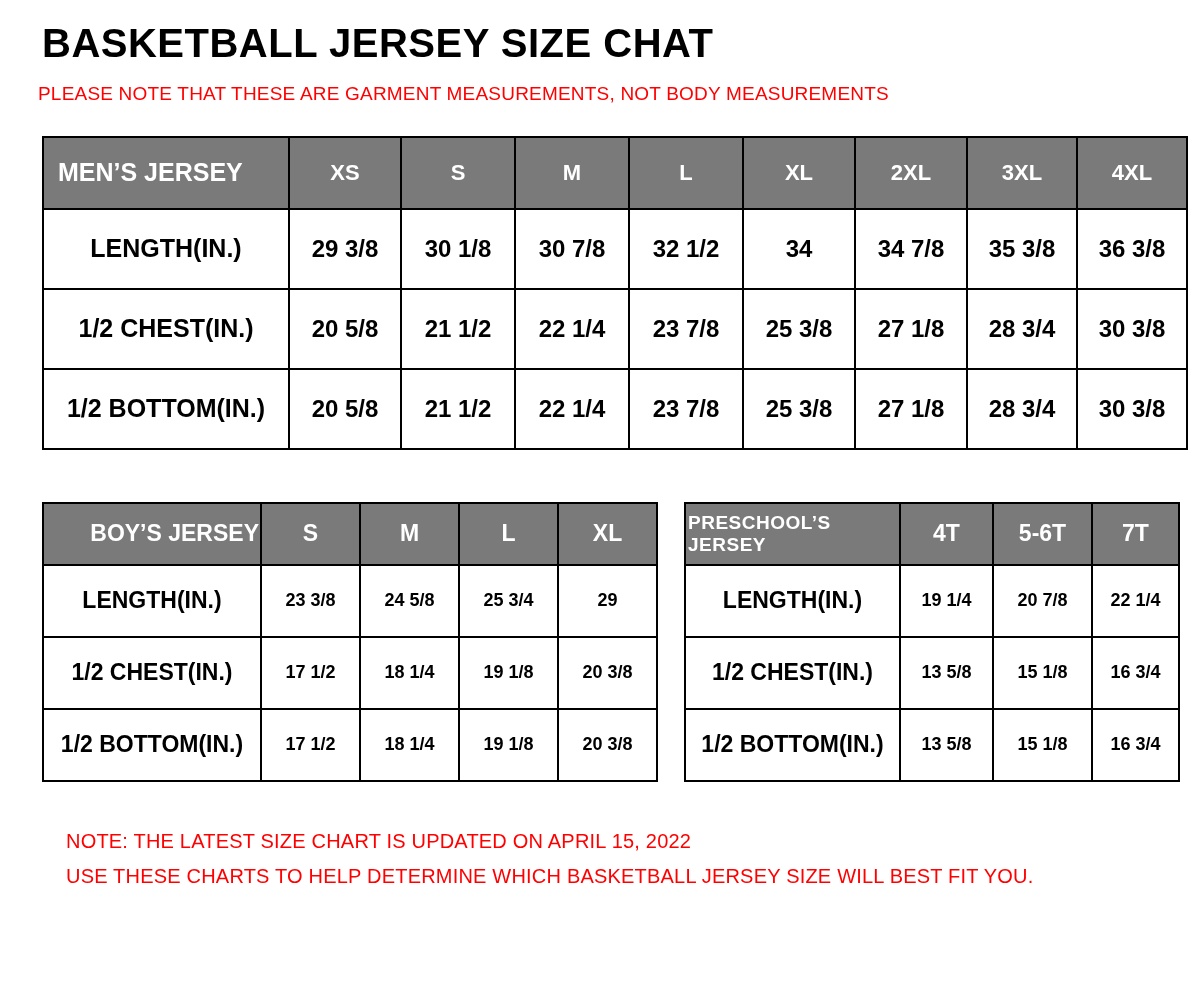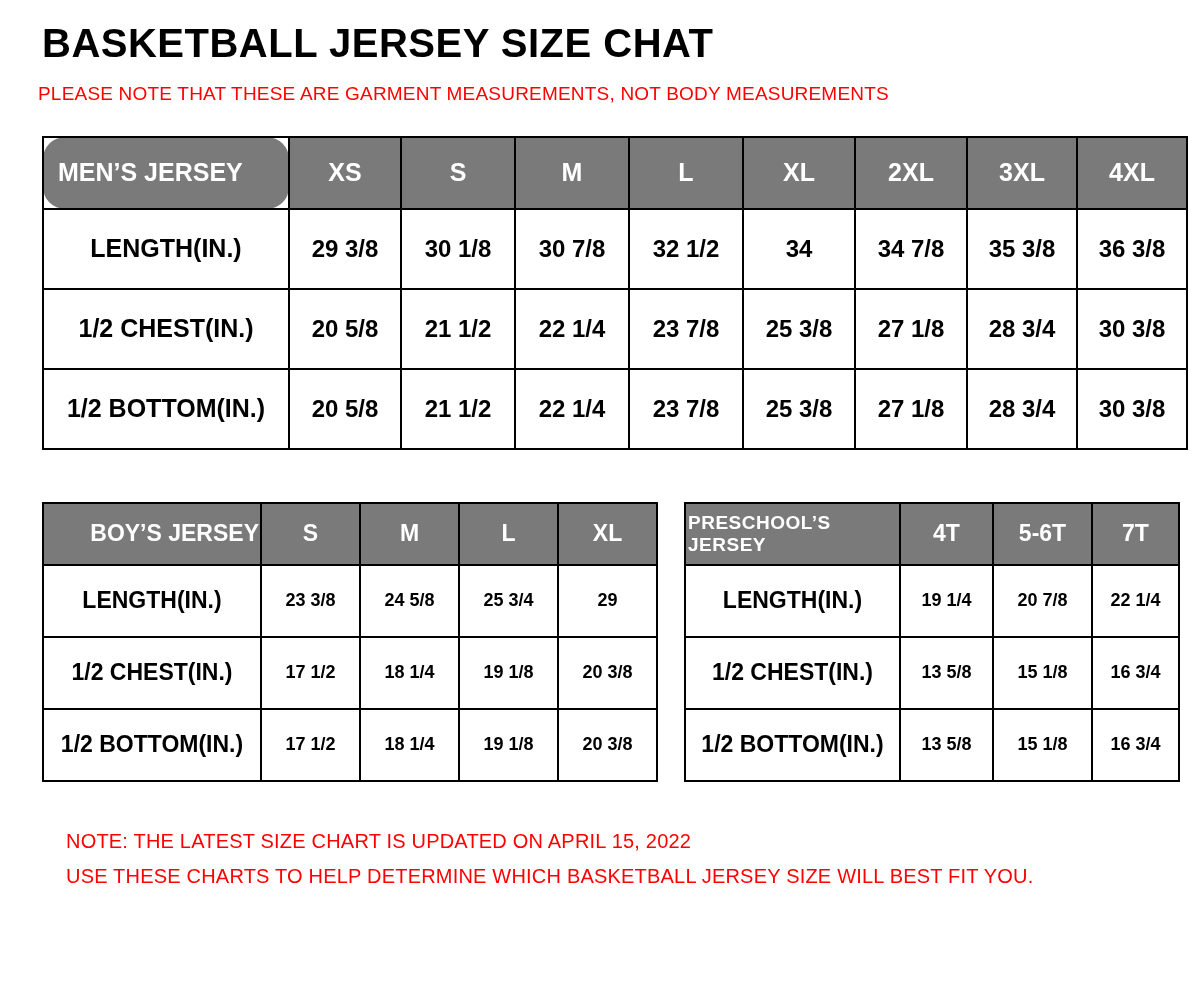--- a/index.html
+++ b/index.html
@@ -59,27 +59,26 @@
 
   
   .men-wrap {
     margin: 28px 0 0 12px;
   }
   .men-table {
     width: 1134px;
   }
   .men-table thead th {
     height: 68px;
-    font-size: 25px;
+    font-size: 22px;
   }
   .men-table thead th.rowhead {
     font-size: 25px;
     text-align: left;
     padding-left: 14px;
-    border-radius: 22px;
   }
   .men-table tbody td {
     height: 76px;
     font-size: 24px;
   }
   .men-table tbody td.rowhead {
     font-size: 25px;
     text-align: center;
   }
 

